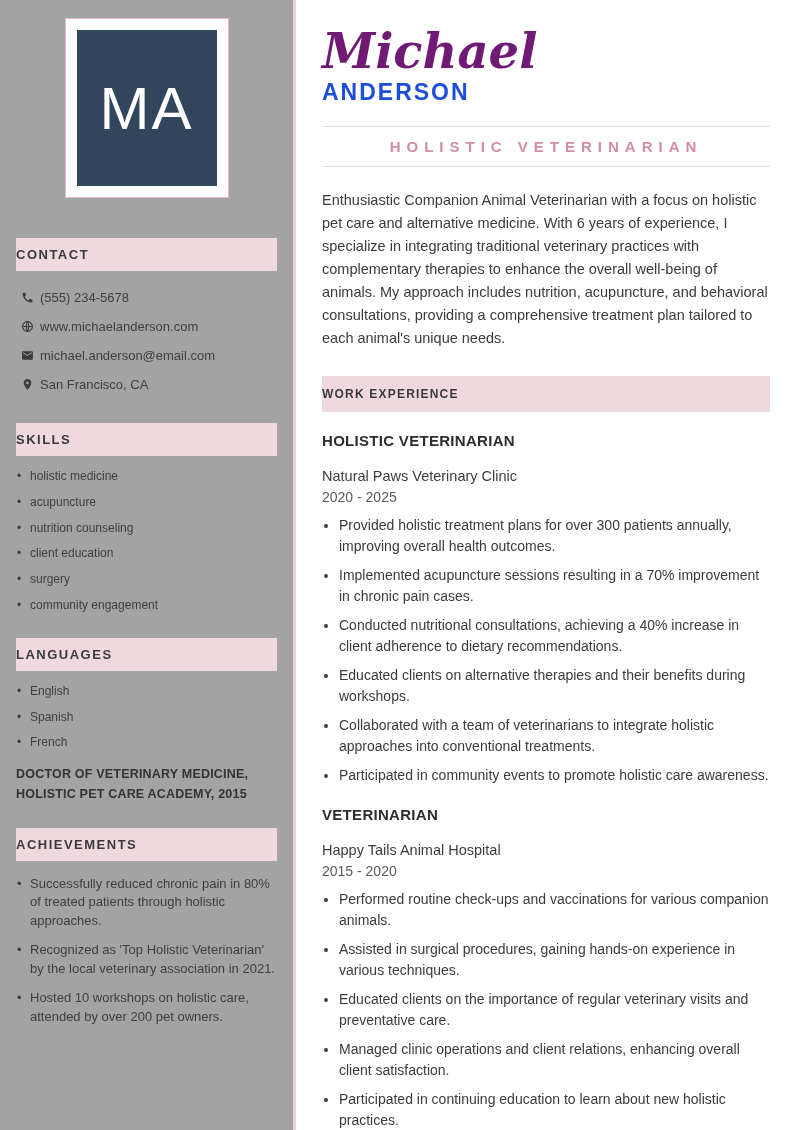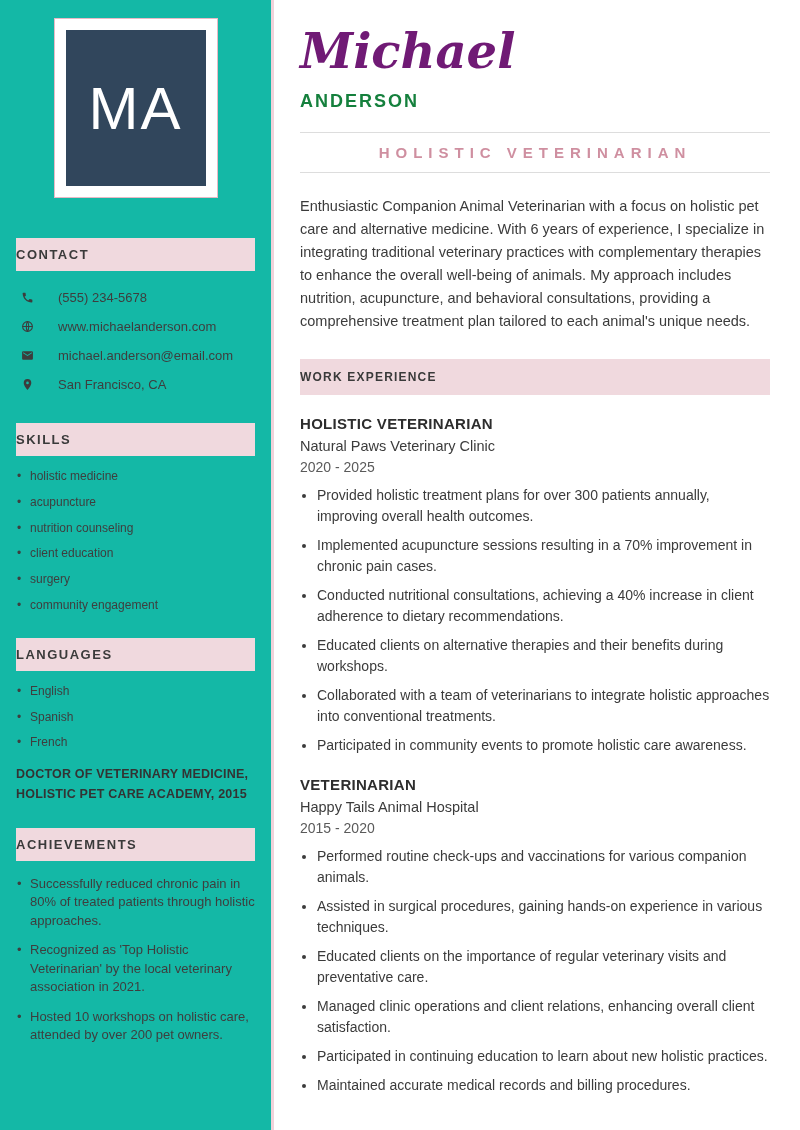--- a/index.html
+++ b/index.html
@@ -5,21 +5,21 @@
   * { margin:0; padding:0; box-sizing:border-box; }
   html,body { width:800px; height:1130px; }
   body {
     font-family:"Liberation Sans", sans-serif;
     background:#ffffff; color:#3c3c3c; overflow:hidden;
   }
   .page { display:flex; width:800px; height:1130px; }
 
   
   .sidebar {
-    width:274px; flex-shrink:0; background:#14b8a6;
+    width:296px; flex-shrink:0; background:#a3a3a3;
     border-right:3px solid #f0d2da; padding:18px 16px 0;
   }
   .photo-frame {
     width:164px; height:180px; margin:0 auto; background:#ffffff;
     border:1px solid #e8b9c5; padding:11px;
   }
   .photo {
     width:100%; height:100%; background:#31465c;
     display:flex; align-items:center; justify-content:center;
   }
@@ -27,54 +27,54 @@
 
   .band {
     background:#f0d9de; height:33px;
     display:flex; align-items:center; justify-content:flex-start;
     font-weight:bold; font-size:13px; letter-spacing:1.5px; color:#3a3a3a;
   }
   .sb-section-contact .band { margin-top:40px; }
   .sb-section .band { margin-top:24px; }
 
   .contact-list { list-style:none; margin-top:12px; }
-  .contact-item { display:flex; align-items:center; gap:24px; font-size:13px; padding:7px 4px; color:#3e3e3e; }
+  .contact-item { display:flex; align-items:center; gap:6px; font-size:13px; padding:7px 4px; color:#3e3e3e; }
   .cicon { width:14px; height:14px; display:inline-flex; align-items:center; justify-content:center; flex-shrink:0; }
 
   .sb-list { list-style:none; margin-top:12px; }
   .sb-list li { position:relative; padding-left:14px; margin-bottom:9px; font-size:12px; color:#3e3e3e; line-height:1.4; }
   .sb-list li::before { content:"•"; position:absolute; left:1px; top:0; color:#3e3e3e; }
 
   .edu-text { margin-top:14px; font-weight:bold; font-size:12.5px; line-height:1.55; color:#333; letter-spacing:0.2px; }
 
   .ach-list { list-style:none; margin-top:14px; }
   .ach-list li { position:relative; padding-left:14px; margin-bottom:11px; font-size:13px; line-height:1.42; color:#3e3e3e; }
   .ach-list li::before { content:"•"; position:absolute; left:1px; top:0; }
 
   
   .main { flex:1; background:#ffffff; padding:26px 30px 0 26px; }
   .first-name {
     font-family:"DejaVu Serif", serif; font-style:italic; font-weight:bold;
     font-size:48px; line-height:1.05; color:#701a75;
   }
-  .last-name { font-size:18px; font-weight:bold; letter-spacing:2px; color:#15803d; margin-top:15px; }
+  .last-name { font-size:23px; font-weight:bold; letter-spacing:2px; color:#1d4ed8; margin-top:3px; }
 
   .title-block {
     margin-top:20px; border-top:1px solid #ddd; border-bottom:1px solid #ddd;
     padding:11px 0; text-align:center;
   }
   .resume-title { color:#cf8fa0; font-size:15px; font-weight:bold; letter-spacing:6px; }
 
   .summary { margin-top:22px; font-size:14.5px; line-height:1.58; color:#3b3b3b; }
 
   .main-band { margin-top:26px; height:36px; font-size:12px; letter-spacing:1.2px; }
 
   .job { margin-top:20px; }
   .job-title { font-size:15px; font-weight:bold; color:#2d2d2d; letter-spacing:0.3px; }
-  .company { margin-top:6px; font-size:14.5px; color:#3b3b3b; }
+  .company { margin-top:19px; font-size:14.5px; color:#3b3b3b; }
   .dates { margin-top:5px; font-size:14px; color:#5a5a5a; }
   .job ul { margin-top:10px; padding-left:17px; }
   .job li { font-size:14px; line-height:1.5; margin-bottom:8px; color:#3b3b3b; }
 </style>
 </head>
 <body>
 
 <div class="page">
 
   <aside class="sidebar">

